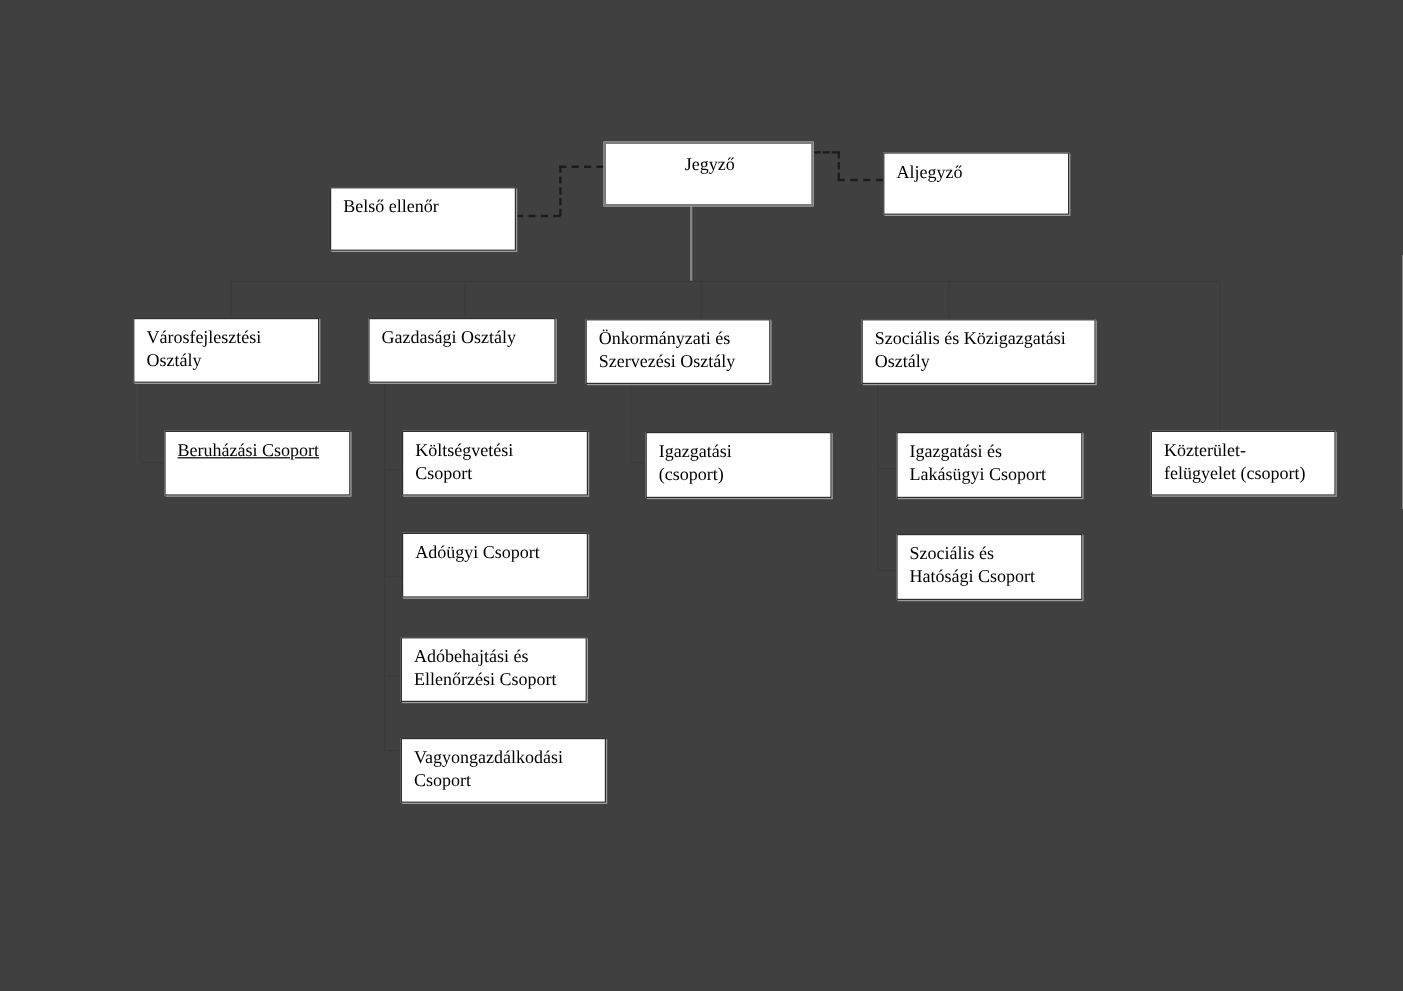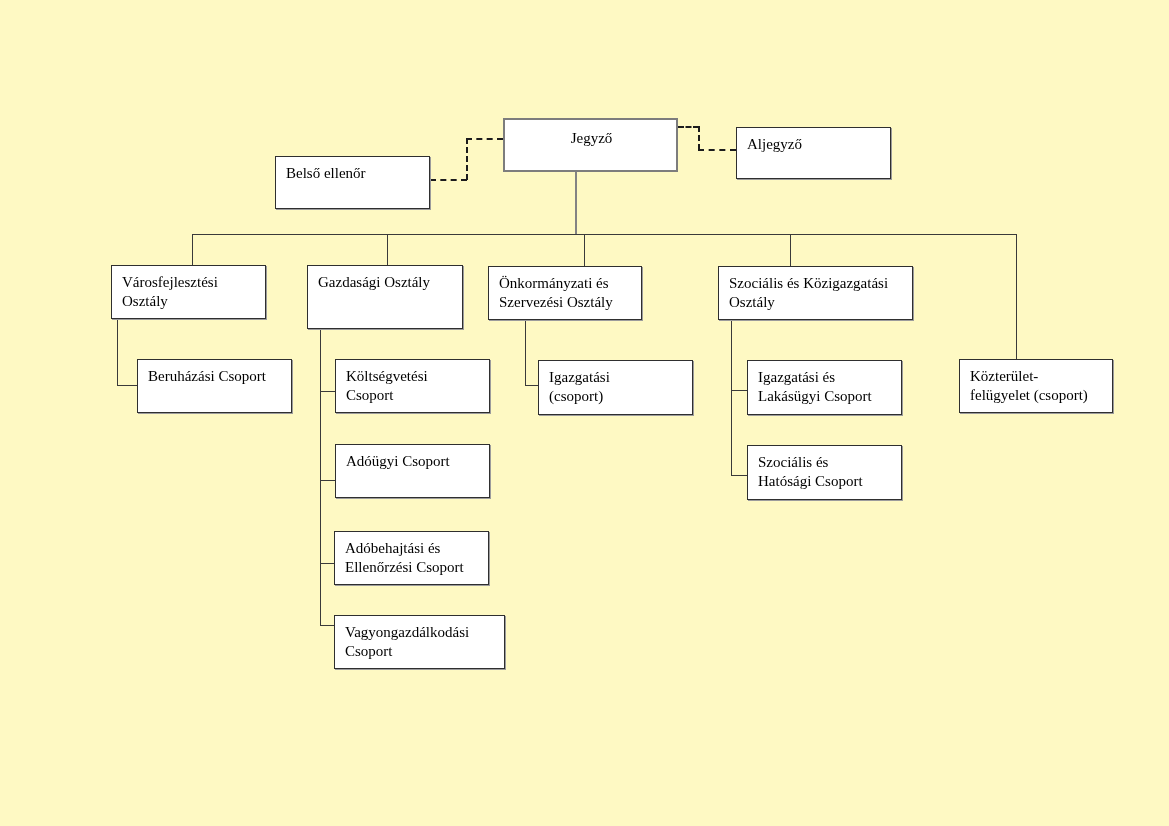--- a/index.html
+++ b/index.html
@@ -1,20 +1,20 @@
 <!DOCTYPE html>
 <html><head>
 <meta charset="utf-8">
 <style>
   html, body { margin: 0; padding: 0; background: #ffffff; }
   .canvas {
     position: relative;
     width: 1169px;
     height: 826px;
-    background: #fef9c3;
+    background: #404040;
     font-family: "Liberation Serif", serif;
     color: #000;
     overflow: hidden;
   }
   .node {
     position: absolute;
     box-sizing: border-box;
     background: #ffffff;
     border: 1px solid #2f2f2f;
     box-shadow: 1px 1px 0 #9c9c9c;
@@ -78,29 +78,29 @@
 
   <div class="node thick center" style="left:503px; top:118px; width:175px; height:54px;">Jegyző</div>
 
   <div class="node" style="left:736px; top:127px; width:155px; height:52px;">Aljegyző</div>
 
   <div class="node" style="left:275px; top:156px; width:155px; height:53px;">Belső ellenőr</div>
 
   <div class="node" style="left:111px; top:265px; width:155px; height:54px;">Városfejlesztési
 Osztály</div>
 
-  <div class="node" style="left:307px; top:265px; width:156px; height:64px;">Gazdasági Osztály</div>
+  <div class="node" style="left:307px; top:265px; width:156px; height:54px;">Gazdasági Osztály</div>
 
   <div class="node" style="left:488px; top:266px; width:154px; height:54px;">Önkormányzati és
 Szervezési Osztály</div>
 
   <div class="node" style="left:718px; top:266px; width:195px; height:54px;">Szociális és Közigazgatási
 Osztály</div>
 
-  <div class="node" style="left:137px; top:359px; width:155px; height:54px;">Beruházási Csoport</div>
+  <div class="node" style="left:137px; top:359px; width:155px; height:54px;text-decoration:underline;">Beruházási Csoport</div>
 
   <div class="node" style="left:335px; top:359px; width:155px; height:54px;">Költségvetési
 Csoport</div>
 
   <div class="node" style="left:335px; top:444px; width:155px; height:54px;">Adóügyi Csoport</div>
 
   <div class="node" style="left:334px; top:531px; width:155px; height:54px;">Adóbehajtási és
 Ellenőrzési Csoport</div>
 
   <div class="node" style="left:334px; top:615px; width:171px; height:54px;">Vagyongazdálkodási

